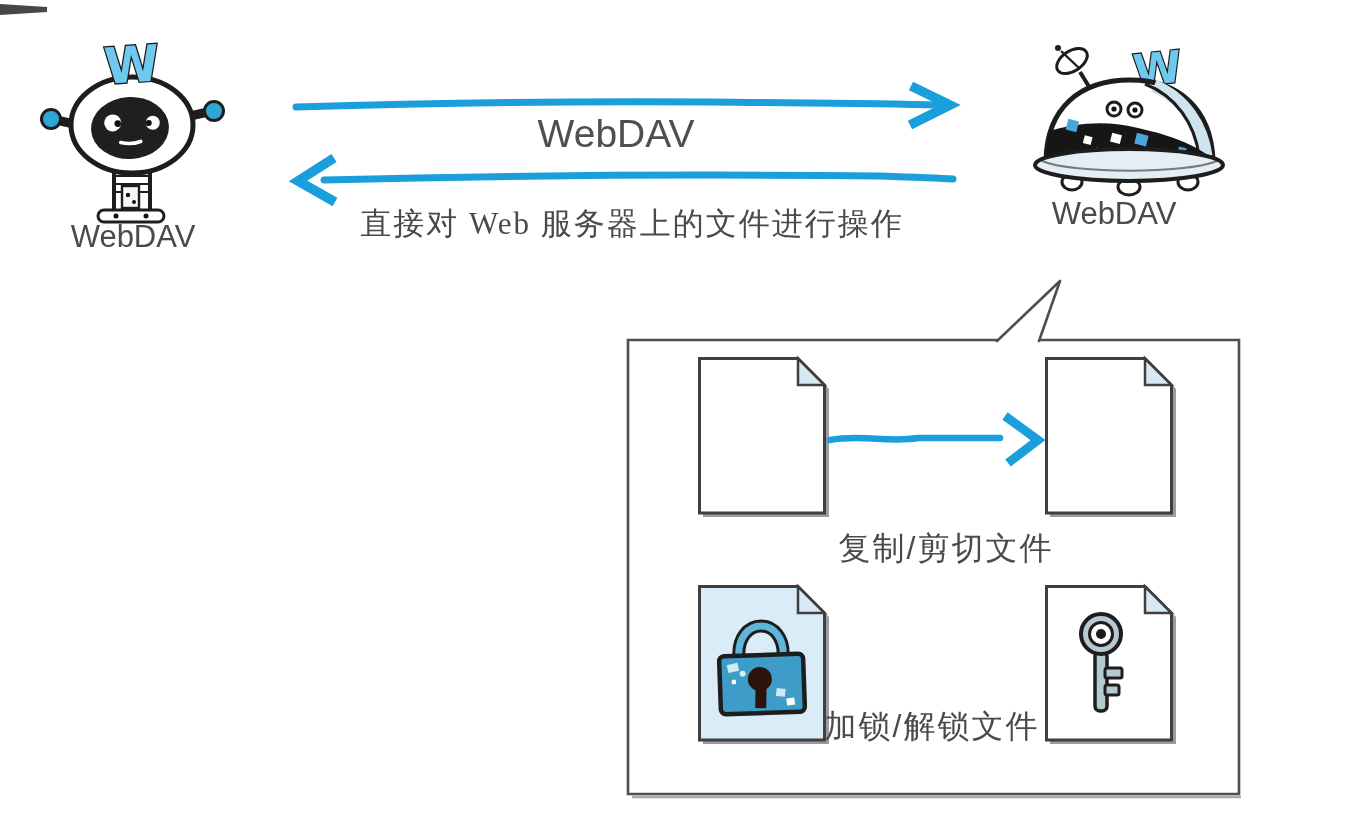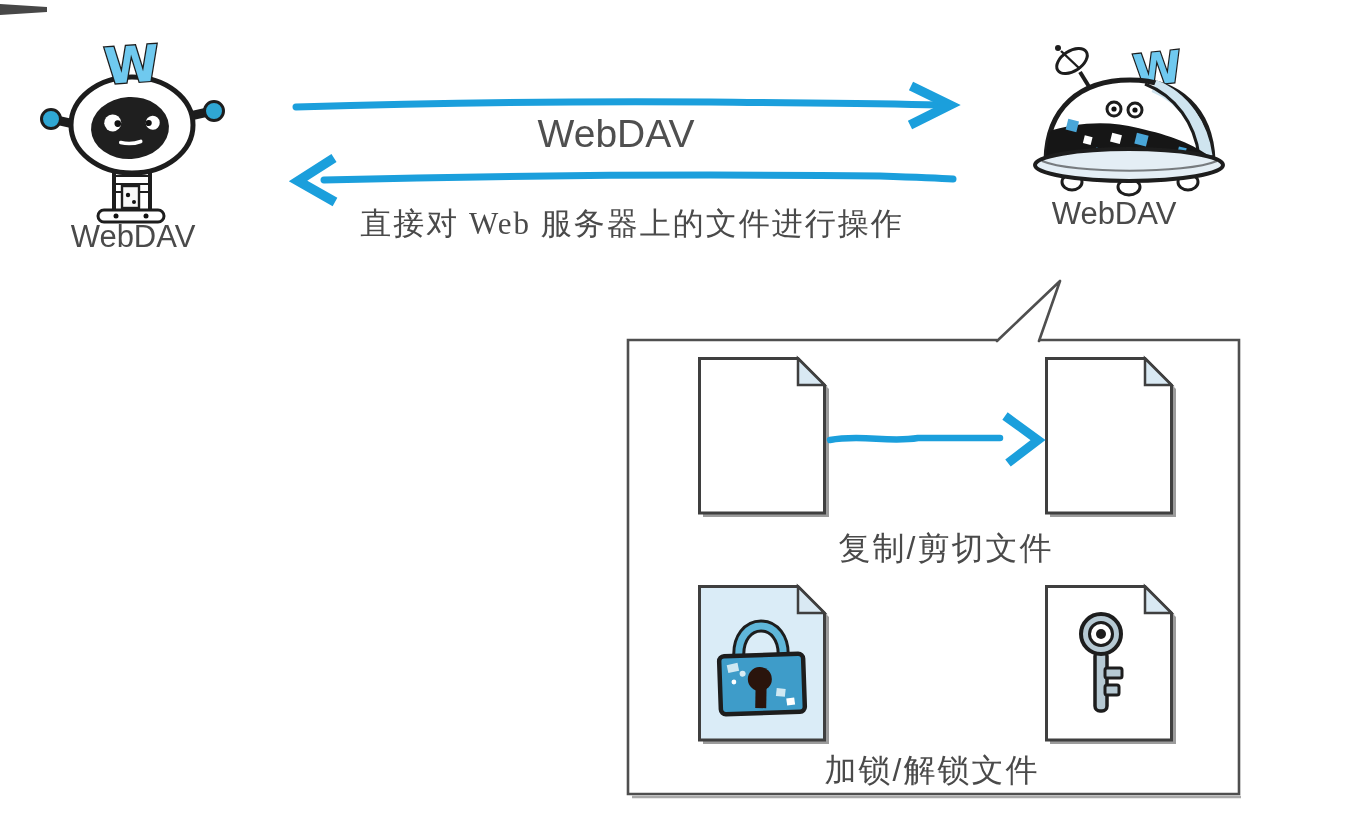--- a/index.html
+++ b/index.html
@@ -10,21 +10,21 @@
   #artwork{position:absolute;left:0;top:0;width:1370px;height:832px;}
   .lbl{position:absolute;text-align:center;color:#4a4a4a;white-space:nowrap;}
   .node-label{font-size:31px;line-height:37px;}
   .node-label .cjk{letter-spacing:4px;}
   .arrow-label-top{left:616px;top:112px;transform:translateX(-50%);font-size:39px;color:#4f4f4f;}
   .arrow-label-bottom{left:632px;top:203px;transform:translateX(-50%);font-size:31px;letter-spacing:2px;color:#4a4a4a;font-family:Liberation Serif, serif;}
   .client-label{left:133px;top:218px;transform:translateX(-50%);}
   .server-label{left:1114px;top:195px;transform:translateX(-50%);}
   .op-label{transform:translateX(-50%);font-size:32px;letter-spacing:2px;color:#4a4a4a;}
   .op-label.copy{left:932px;top:527px;margin-left:14px;}
-  .op-label.lock{left:932px;top:749px;}
+  .op-label.lock{left:932px;top:705px;}
 </style>
 </head>
 <body>
 
 <div id="stage">
 
   <svg id="artwork" viewBox="0 0 1370 832" xmlns="http://www.w3.org/2000/svg">
 
     <polygon points="0,4 47,7 47,12 0,15" fill="#474747"></polygon>
 

